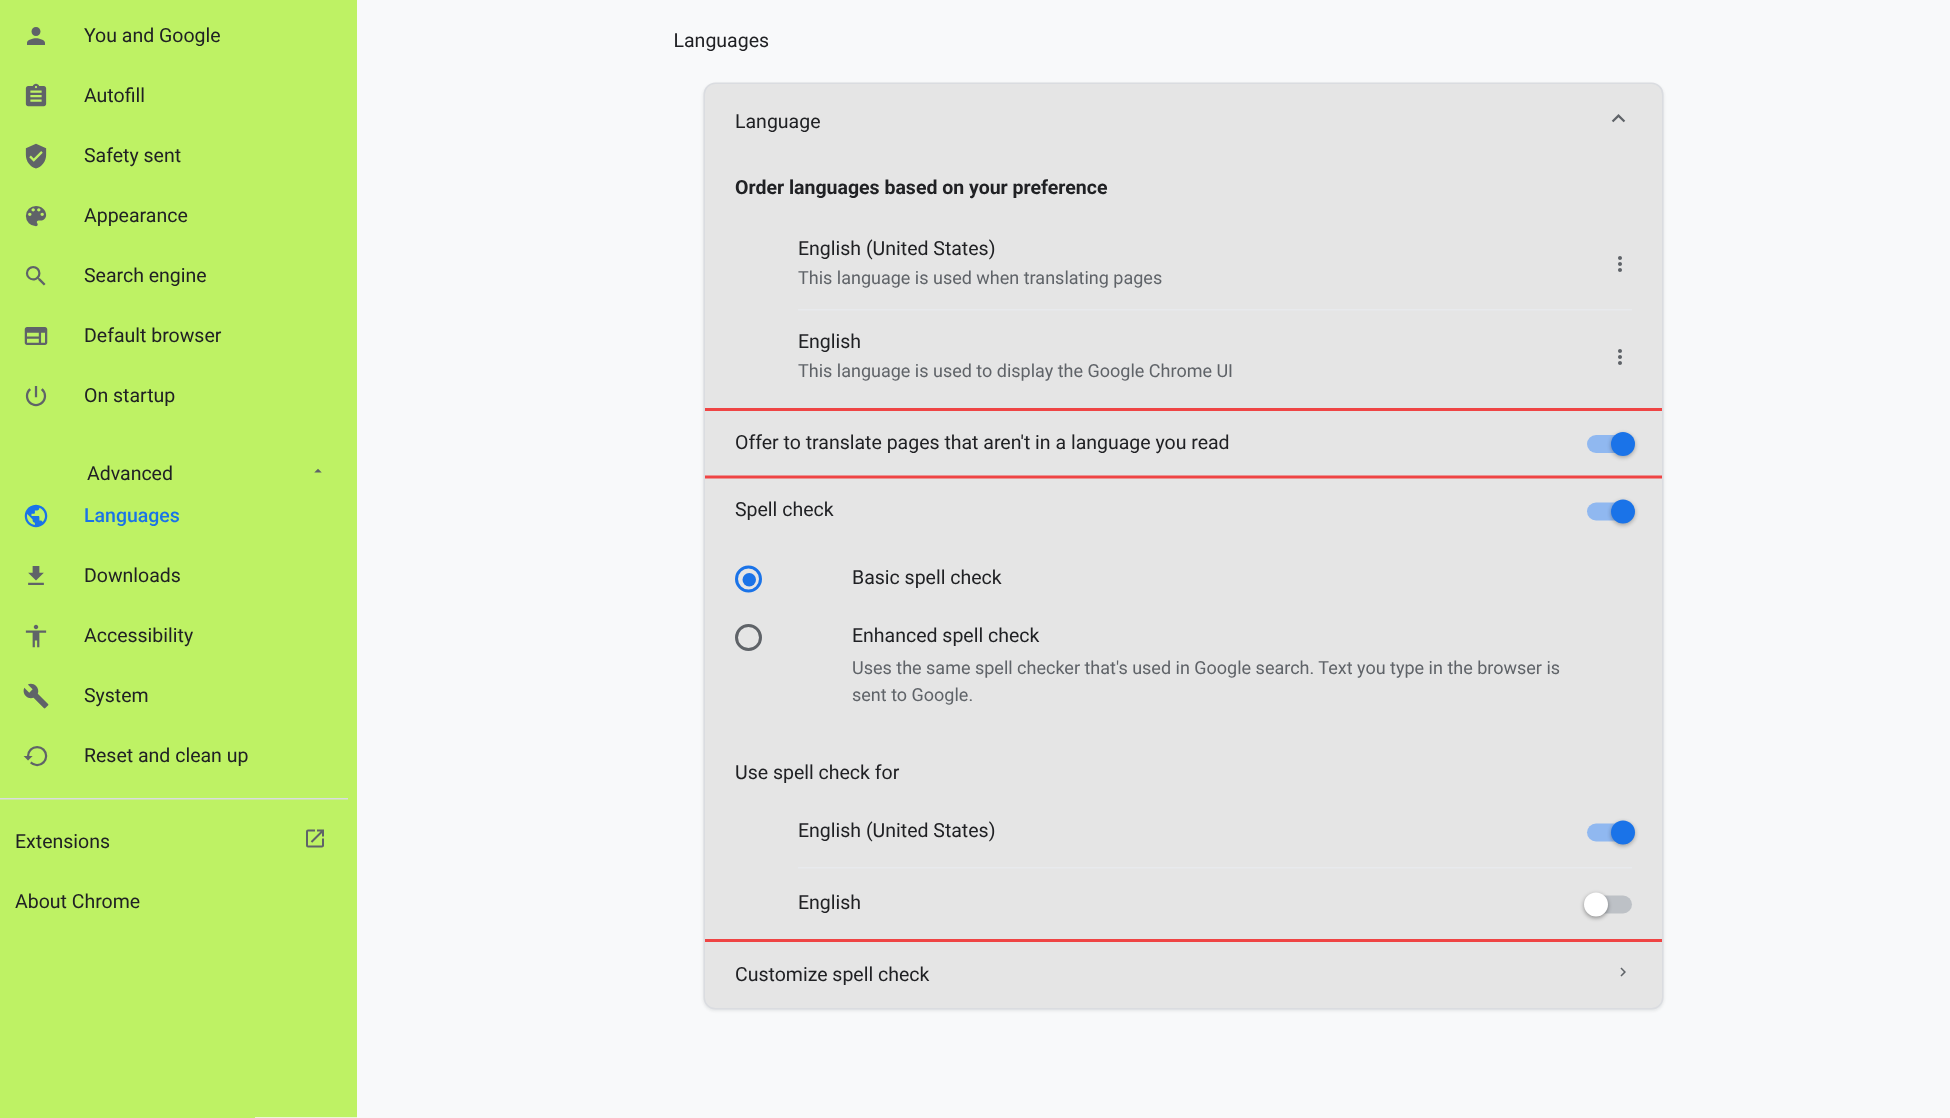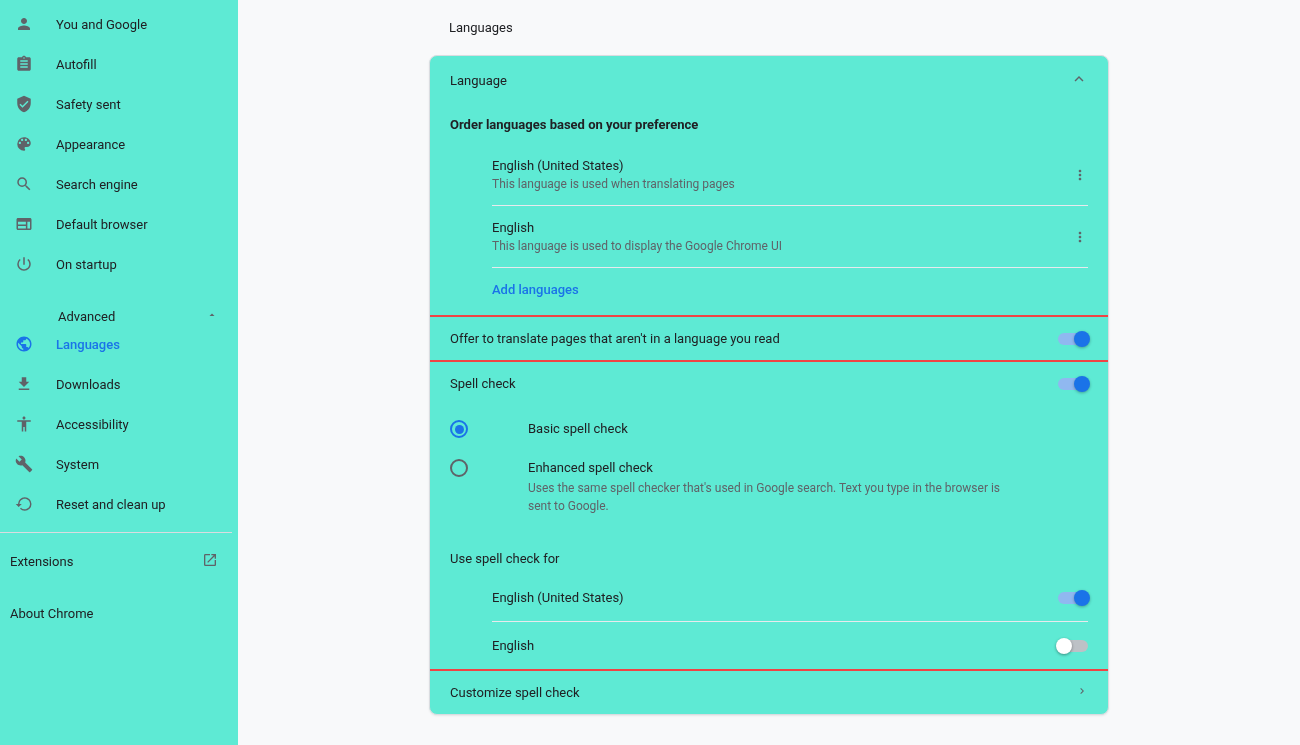--- a/index.html
+++ b/index.html
@@ -9,21 +9,21 @@
     color: #202124;
     background: #f8f9fa;
     width: 1300px;
     height: 745px;
     overflow: hidden;
     display: flex;
   }
   
   .sidebar {
     width: 238px;
-    background: #5eead4;
+    background: #bef264;
     padding-top: 4px;
     border-right: none;
   }
   .nav-item {
     display: flex;
     align-items: center;
     height: 40px;
     padding: 0 20px 0 14px;
     cursor: pointer;
     color: #5f6368;
@@ -60,21 +60,21 @@
     align-items: center;
     justify-content: space-between;
     height: 40px;
     padding: 0 20px 0 10px;
     color: #202124;
     font-size: 13px;
     cursor: pointer;
   }
   .about-row {
     display: flex;
-    align-items: flex-end;
+    align-items: center;
     height: 40px;
     padding: 0 20px 0 10px;
     color: #202124;
     font-size: 13px;
     cursor: pointer;
   }
   
   .main {
     flex: 1;
     overflow: auto;
@@ -85,25 +85,26 @@
     margin: 0 auto;
   }
   .page-title {
     font-size: 13px;
     color: #202124;
     font-weight: 400;
     margin-bottom: 20px;
     padding-left: 20px;
   }
   .card {
-    background: #5eead4;
+    background: #e5e5e5;
     border-radius: 8px;
     border: 1px solid #dadce0;
     box-shadow: 0 1px 2px rgba(60,64,67,.1);
     overflow: hidden;
+    margin-left: 40px;
   }
   .row {
     padding: 14px 20px;
     display: flex;
     align-items: center;
     justify-content: space-between;
   }
   .row .rtitle { font-size: 13px; color: #202124; }
   .row.clickable { cursor: pointer; }
   .subheader {
@@ -349,21 +350,20 @@
           <div class="lang-text">
             <div class="lname">English</div>
             <div class="ldesc">This language is used to display the Google Chrome UI</div>
           </div>
           <span class="kebab">
               <svg viewBox="0 0 24 24" width="16" height="16">
                 <path d="M12 8c1.1 0 2-.9 2-2s-.9-2-2-2-2 .9-2 2 .9 2 2 2zm0 2c-1.1 0-2 .9-2 2s.9 2 2 2 2-.9 2-2-.9-2-2-2zm0 6c-1.1 0-2 .9-2 2s.9 2 2 2 2-.9 2-2-.9-2-2-2z"></path>
               </svg>
             </span>
         </div>
-        <div class="add-lang">Add languages</div>
       </div>
 
       <div class="row section-border-top">
         <span class="rtitle">Offer to translate pages that aren't in a language you read</span>
         <div class="toggle on">
             <div class="knob"></div>
           </div>
       </div>
 
       <div class="row section-border-top">

